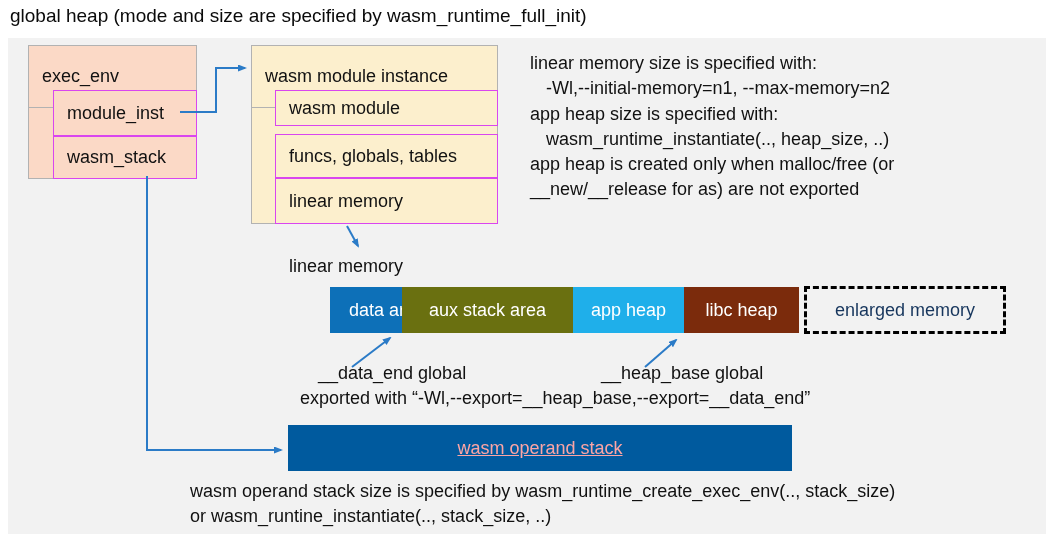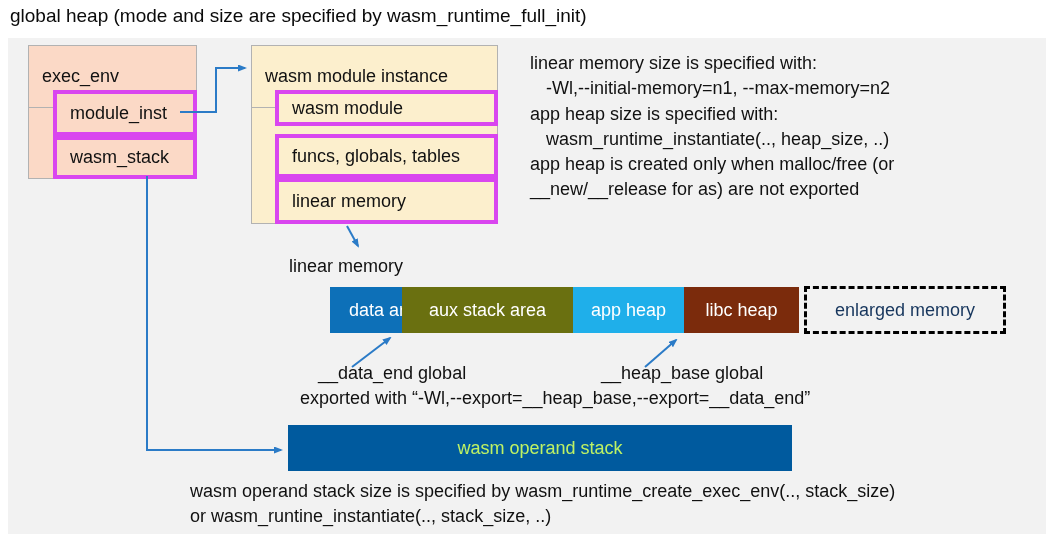--- a/index.html
+++ b/index.html
@@ -10,21 +10,21 @@
   .abs{position:absolute;}
   #page-title{left:10px;top:5px;font-size:19px;color:#0a0a0a;white-space:nowrap;}
   #panel{left:8px;top:38px;width:1038px;height:496px;background:#f2f2f2;}
 
   
   .struct-box{box-sizing:border-box;border:1px solid #b2b2b2;font-size:18px;}
   .pink{background:#fbd9c6;}
   .cream{background:#fcefcd;}
   .box-header{box-sizing:border-box;height:62px;display:flex;align-items:center;
     padding-left:13px;border-bottom:1px solid #b2b2b2;}
-  .inner-row{box-sizing:border-box;position:absolute;border:4px solid #d946ef;
+  .inner-row{box-sizing:border-box;position:absolute;border:1px solid #d946ef;
     display:flex;align-items:center;padding-left:13px;font-size:18px;}
 
   #exec-env-box{left:28px;top:45px;width:169px;height:134px;}
   #row-module-inst{left:53px;top:90px;width:144px;height:46px;}
   #row-wasm-stack{left:53px;top:136px;width:144px;height:43px;}
 
   #wmi-box{left:251px;top:45px;width:247px;height:179px;}
   #row-wasm-module{left:275px;top:90px;width:223px;height:36px;}
   #row-funcs{left:275px;top:134px;width:223px;height:44px;}
   #row-linmem{left:275px;top:178px;width:223px;height:46px;}
@@ -46,21 +46,21 @@
     border:3px dashed #000;display:flex;align-items:center;justify-content:center;
     font-size:18px;white-space:nowrap;}
 
   
   #label-data-end{left:318px;top:363px;font-size:18px;white-space:nowrap;}
   #label-heap-base{left:601px;top:363px;font-size:18px;white-space:nowrap;}
   #label-export-line{left:300px;top:388px;font-size:18px;white-space:nowrap;}
 
   
   #operand-bar{left:288px;top:425px;width:504px;height:46px;
-    display:flex;align-items:center;justify-content:center;color:#bef264;font-size:18px;}
+    display:flex;align-items:center;justify-content:center;color:#fca5a5;font-size:18px;text-decoration:underline;}
 
   
   #notes-bottom{left:190px;top:479px;font-size:18px;line-height:24.5px;}
 
   #arrow-layer{left:0;top:0;width:1054px;height:547px;pointer-events:none;}
 </style>
 </head>
 <body>
 
 <div id="canvas">

